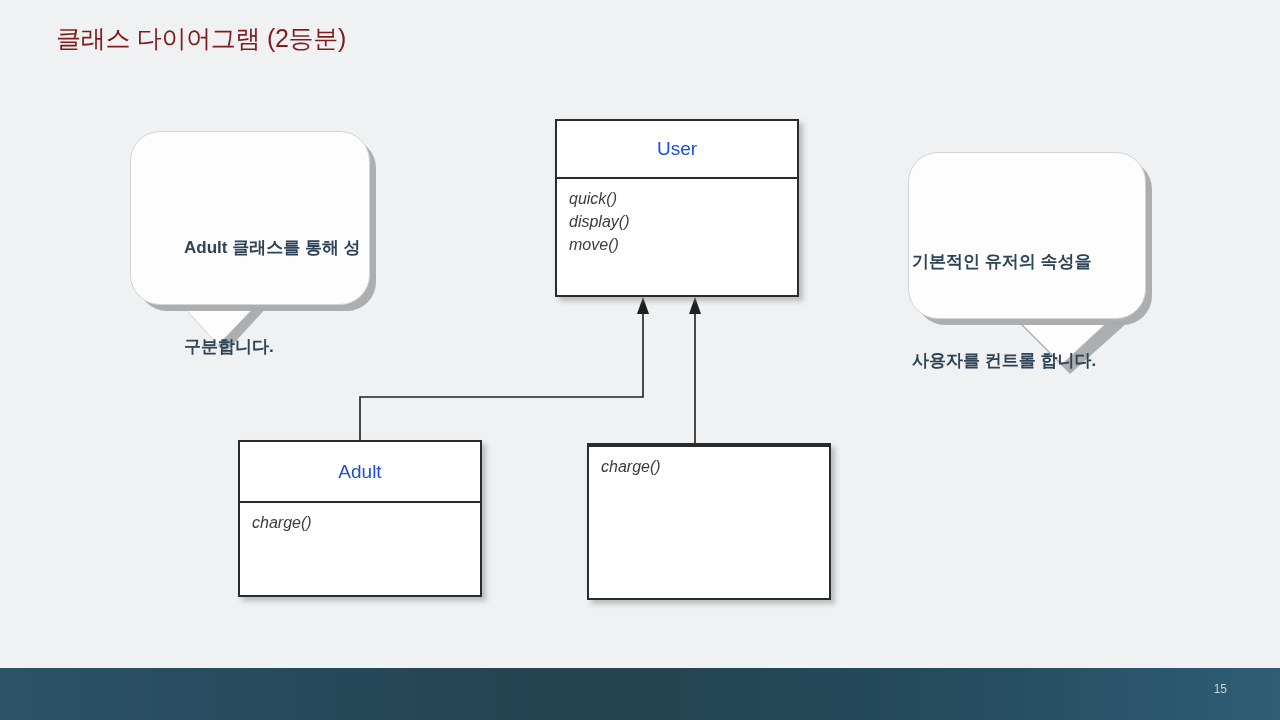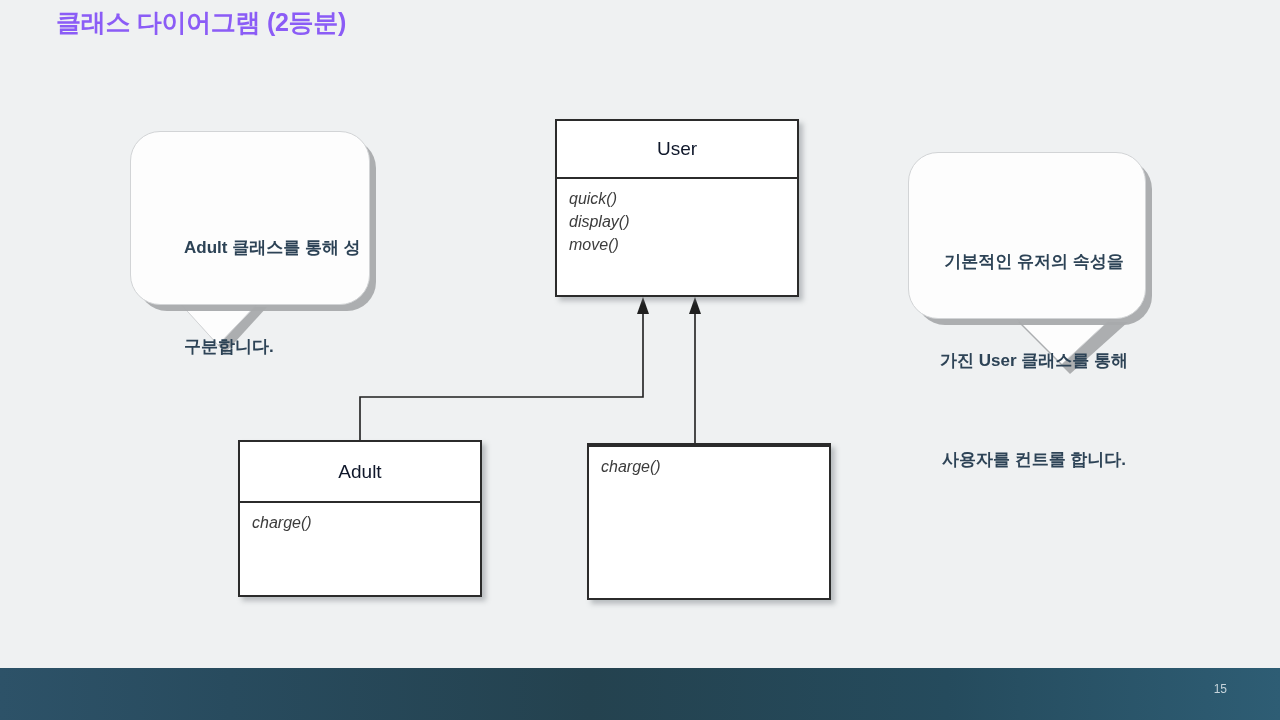--- a/index.html
+++ b/index.html
@@ -13,24 +13,24 @@
     height: 720px;
     background: #eff1f2;
     overflow: hidden;
     font-family: "Liberation Sans", "DejaVu Sans", sans-serif;
   }
 
   
   #slide-title {
     position: absolute;
     left: 56px;
-    top: 6px;
+    top: 22px;
     font-size: 25px;
-    font-weight: bold;
-    color: #8b5cf6;
+    font-weight: normal;
+    color: #7f1d1d;
     letter-spacing: -0.3px;
     white-space: pre;
   }
 
   
   #footer-bar {
     position: absolute;
     left: 0;
     bottom: 0;
     width: 1280px;
@@ -54,21 +54,21 @@
   .uml-box {
     position: absolute;
     background: #ffffff;
     border: 2px solid #2b2b2b;
     box-sizing: border-box;
     box-shadow: 4px 4px 5px rgba(120,126,130,0.45);
   }
   .uml-title {
     text-align: center;
     font-size: 19px;
-    color: #0f172a;
+    color: #1d4ed8;
     box-sizing: border-box;
     display: flex;
     align-items: center;
     justify-content: center;
   }
   .uml-divider {
     height: 2px;
     background: #2b2b2b;
     width: 100%;
   }
@@ -117,21 +117,21 @@
     white-space: pre;
   }
   .bubble-line { display: block; }
 
   #bubble-left  { left: 130px; top: 131px; }
   #bubble-left .bubble-body { width: 240px; height: 174px; }
   #bubble-left .bubble-text { left: 17px; top: 34px; width: 206px; margin-left: 37px; }
 
   #bubble-right { left: 908px; top: 152px; }
   #bubble-right .bubble-body { width: 238px; height: 167px; }
-  #bubble-right .bubble-text { left: 19px; top: 27px; width: 214px; text-align: center; }
+  #bubble-right .bubble-text { left: 4px; top: 27px; width: 214px; }
 
   .bubble-tail { position: absolute; }
 </style>
 </head>
 <body>
 
 <div id="slide">
 
   <div id="slide-title">클래스 다이어그램 (2등분)</div>
 
@@ -184,21 +184,20 @@
 
   <div id="bubble-right" class="bubble-wrap">
     <svg class="bubble-tail" style="left:96px; top:160px;" width="160" height="70" viewBox="0 0 160 70">
       <polygon points="14,10 124,10 66,62" fill="rgba(168,170,172,0.95)"></polygon>
       <polygon points="8,2 112,2 58,52" fill="#fdfdfd" stroke="#d2d4d6" stroke-width="1"></polygon>
       <rect x="6" y="0" width="108" height="4" fill="#fdfdfd"></rect>
     </svg>
     <div class="bubble-body"></div>
     <div class="bubble-text">
       <span class="bubble-line">기본적인 유저의 속성을</span>
-      <span class="bubble-line">가진 User 클래스를 통해</span>
       <span class="bubble-line">사용자를 컨트롤 합니다.</span>
     </div>
   </div>
 
   <div id="footer-bar">
     <div id="page-number">15</div>
   </div>
 
 </div>
 

